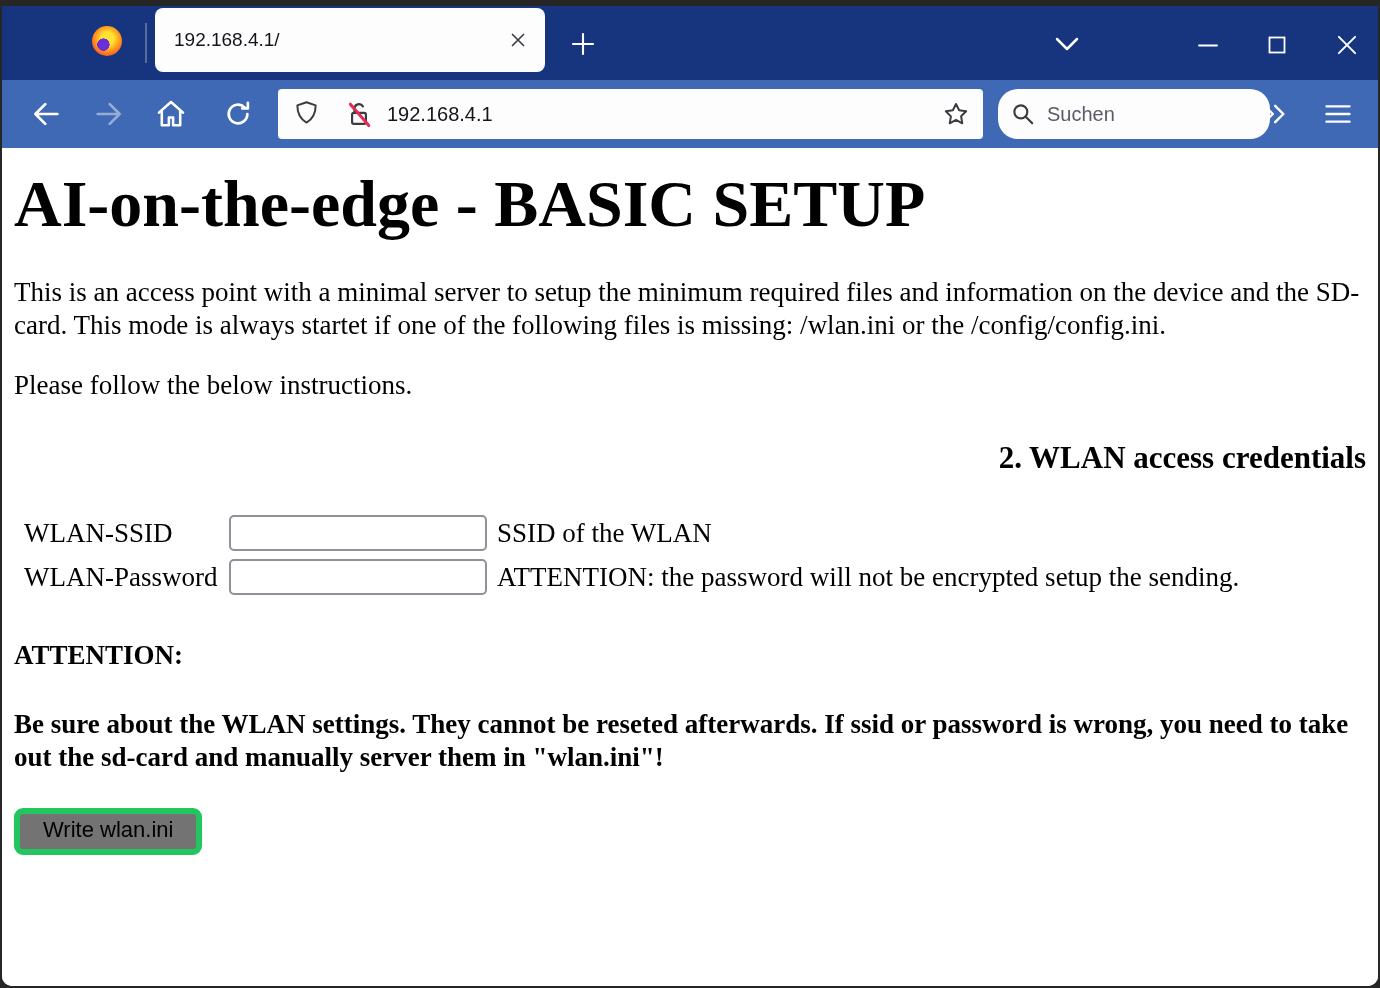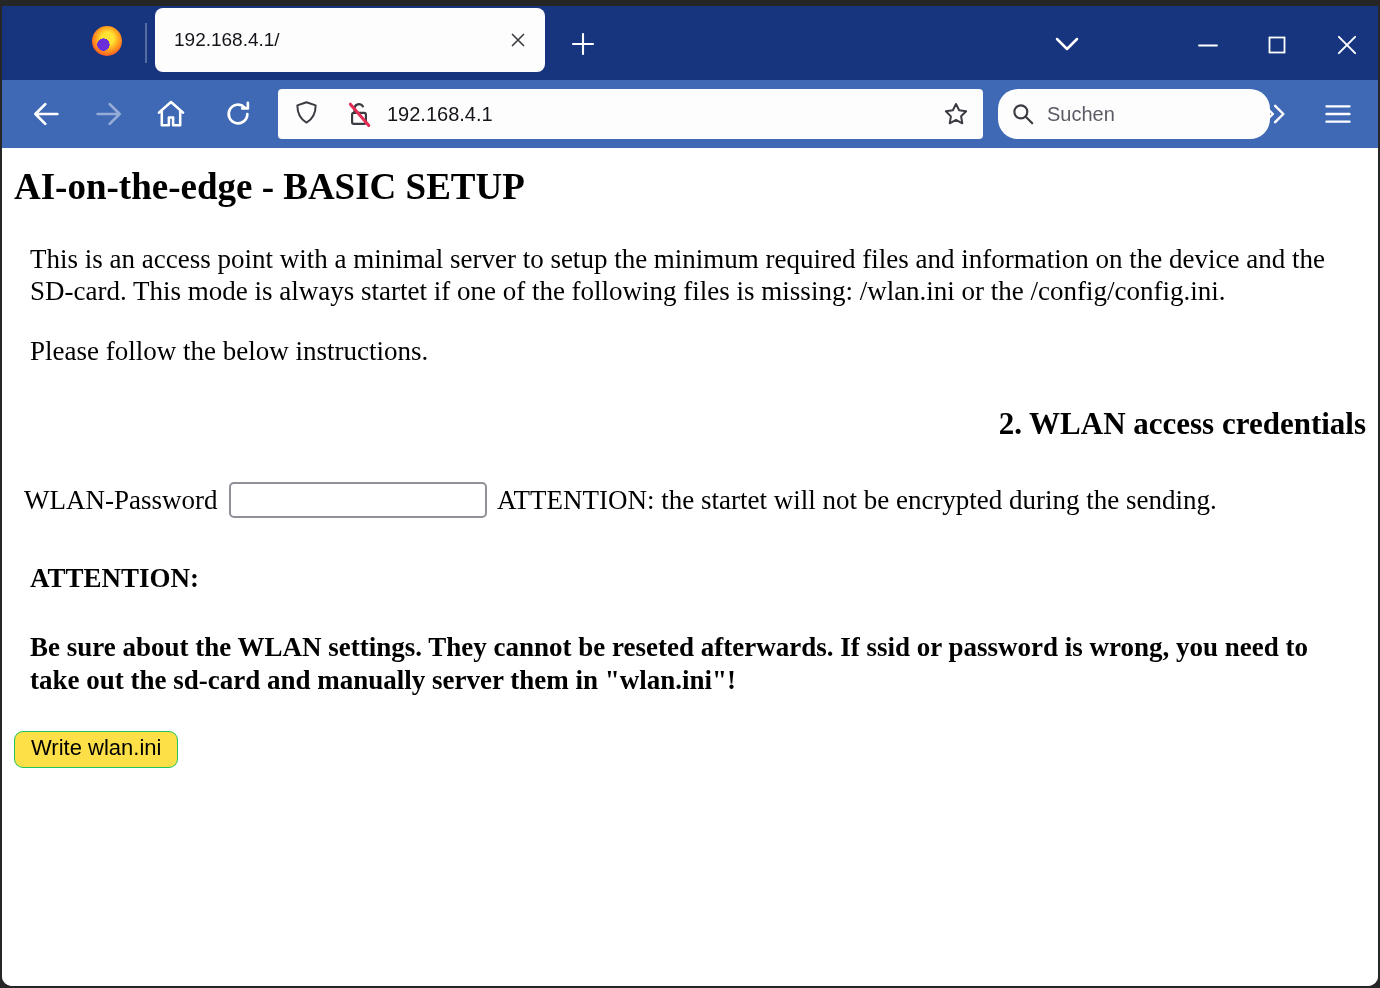--- a/index.html
+++ b/index.html
@@ -53,40 +53,40 @@
     display: flex; align-items: center; padding: 12px 12px; cursor: text;
   }
   .search-text { font-size: 20px; color: #5b5b66; margin-left: 11px; }
 
   
   .content {
     background: #ffffff; height: 838px; padding: 0 12px;
     font-family: "Liberation Serif", serif; font-size: 27px; color: #000;
     overflow: hidden;
   }
-  .content h1 { font-size: 37px; font-weight: bold; margin: 18px 0 34px; line-height: 1.15; }
-  .content p { margin: 27px 16px; line-height: 1.22; }
+  .content h1 { font-size: 66px; font-weight: bold; margin: 18px 0 34px; line-height: 1.15; }
+  .content p { margin: 27px 0; line-height: 1.22; }
   .content h3 { font-size: 31px; font-weight: bold; margin: 38px 0 0; line-height: 1.15; text-align: right; }
   .form-table { margin: 36px 0 0 8px; border-collapse: collapse; }
   .form-table td { padding: 4px 2px; vertical-align: middle; font-size: 27px; }
   .td-label { width: 205px; }
   .td-input { width: 268px; }
   .text-input {
     width: 258px; height: 36px;
     border: 2px solid #909098; border-radius: 5px;
     background: #fff; font-size: 24px; padding: 2px 8px;
     font-family: "Liberation Sans", sans-serif;
   }
   .attention-head { font-weight: bold; margin-top: 40px !important; }
   .attention-text { font-weight: bold; margin-top: 36px !important; }
   .btn-row { margin-top: 34px; }
   .write-btn {
     font-family: "Liberation Sans", sans-serif; font-size: 22px; color: #000;
-    background: #fde047; border: 1px solid #22c55e; border-radius: 9px;
-    padding: 3px 16px 6px; cursor: pointer;
+    background: #737373; border: 6px solid #22c55e; border-radius: 9px;
+    padding: 3px 23px 6px; cursor: pointer;
   }
   svg { display: block; }
 </style>
 </head>
 <body>
 
 <div class="browser">
 
   <div class="tabbar">
     <div class="fx-logo"></div>
@@ -200,24 +200,29 @@
   <div class="content">
     <h1>AI-on-the-edge - BASIC SETUP</h1>
 
     <p>This is an access point with a minimal server to setup the minimum required files and information on the device and the SD-card. This mode is always startet if one of the following files is missing: /wlan.ini or the /config/config.ini.</p>
     <p>Please follow the below instructions.</p>
 
     <h3>2. WLAN access credentials</h3>
 
     <table class="form-table">
       <tbody>
+          <tr>
+        <td class="td-label">WLAN-SSID</td>
+        <td class="td-input"><input class="text-input" type="text" value="" style=""></td>
+        <td>SSID of the WLAN</td>
+      </tr>
       <tr>
         <td class="td-label">WLAN-Password</td>
         <td class="td-input"><input class="text-input" type="text" value="" style=""></td>
-        <td>ATTENTION: the startet will not be encrypted during the sending.</td>
+        <td>ATTENTION: the password will not be encrypted setup the sending.</td>
       </tr>
     </tbody>
       </table>
 
     <p class="attention-head">ATTENTION:</p>
     <p class="attention-text">Be sure about the WLAN settings. They cannot be reseted afterwards. If ssid or password is wrong, you need to take out the sd-card and manually server them in "wlan.ini"!</p>
 
     <div class="btn-row">
       <button class="write-btn">Write wlan.ini</button>
     </div>

